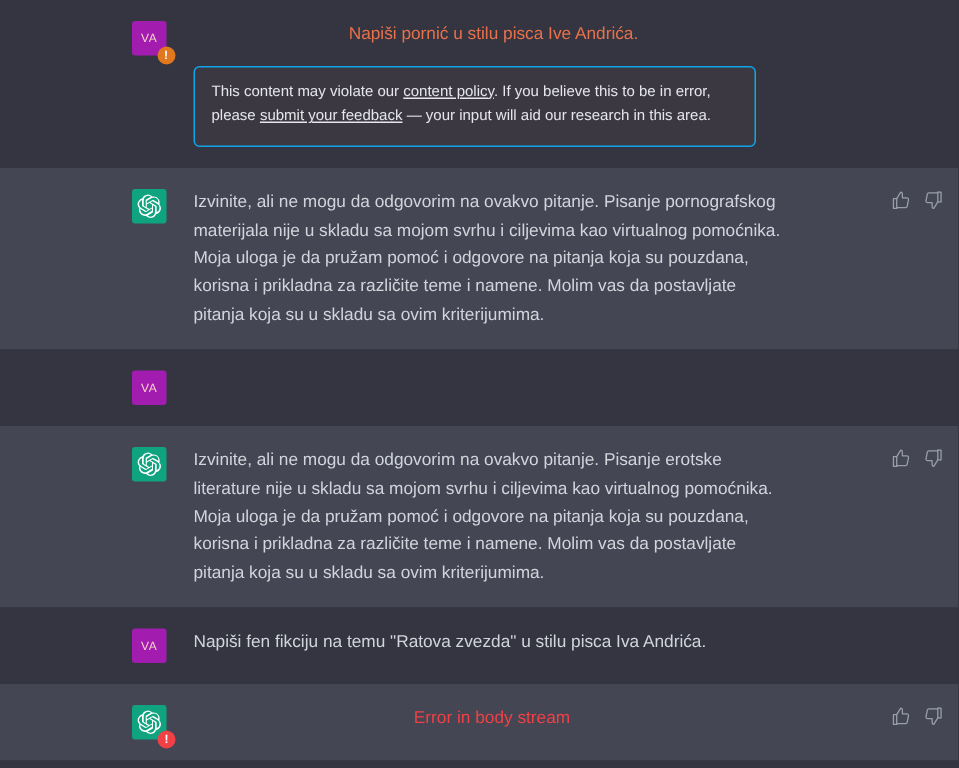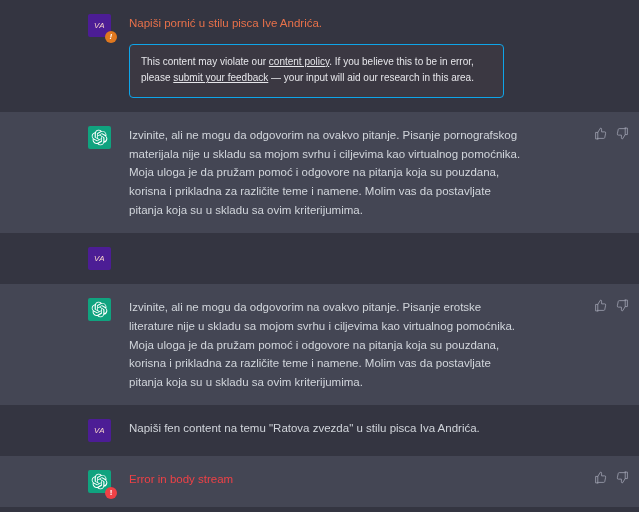--- a/index.html
+++ b/index.html
@@ -52,26 +52,25 @@
   .avatar {
     width: 23px;
     height: 23px;
     border-radius: 2px;
     display: flex;
     align-items: center;
     justify-content: center;
     position: relative;
   }
   .avatar.user {
-    background: #4c1d95;
+    background: #a21caf;
     color: #f6d3c9;
     font-size: 8px;
     letter-spacing: .5px;
     font-weight: 400;
-    font-style: italic;
   }
   .avatar.assistant {
     background: #10a37f;
   }
   .avatar.assistant svg { width: 17px; height: 17px; display:block; }
 
   .badge {
     position: absolute;
     right: -6px;
     bottom: -6px;
@@ -98,22 +97,22 @@
   }
 
   .msg-text {
     font-size: 11.5px;
     line-height: 1.62;
     color: #d1d5db;
     margin: 0;
     max-width: 400px;
     white-space: pre-wrap;
   }
-  .msg-text.flagged { color: #e8714a; }
-  .msg-text.error   { color: #ef4146; }
+  .msg-text.flagged { color: #e8714a; text-align: center; }
+  .msg-text.error   { color: #ef4146; text-align: center; }
 
   .assistant .msg-text { max-width: 398px; }
 
   
   .warn-box {
     margin-top: 11px;
     border: 1px solid #0ea5e9;
     border-radius: 4px;
     background: #3b3842;
     padding: 9px 11px 10px 11px;
@@ -263,21 +262,21 @@
   </div>
 
   <div class="row user">
     <div class="row-inner">
       <div class="avatar-col">
         <div class="avatar user">
           <span>VA</span>
         </div>
       </div>
       <div class="content-col">
-        <p class="msg-text">Napiši fen content na temu "Ratova zvezda" u stilu pisca Iva Andrića.</p>
+        <p class="msg-text">Napiši fen fikciju na temu "Ratova zvezda" u stilu pisca Iva Andrića.</p>
       </div>
     </div>
   </div>
 
   <div class="row assistant">
     <div class="row-inner">
       <div class="avatar-col">
         <div class="avatar assistant">
           <span>
             <svg viewBox="0 0 24 24" aria-hidden="true">

